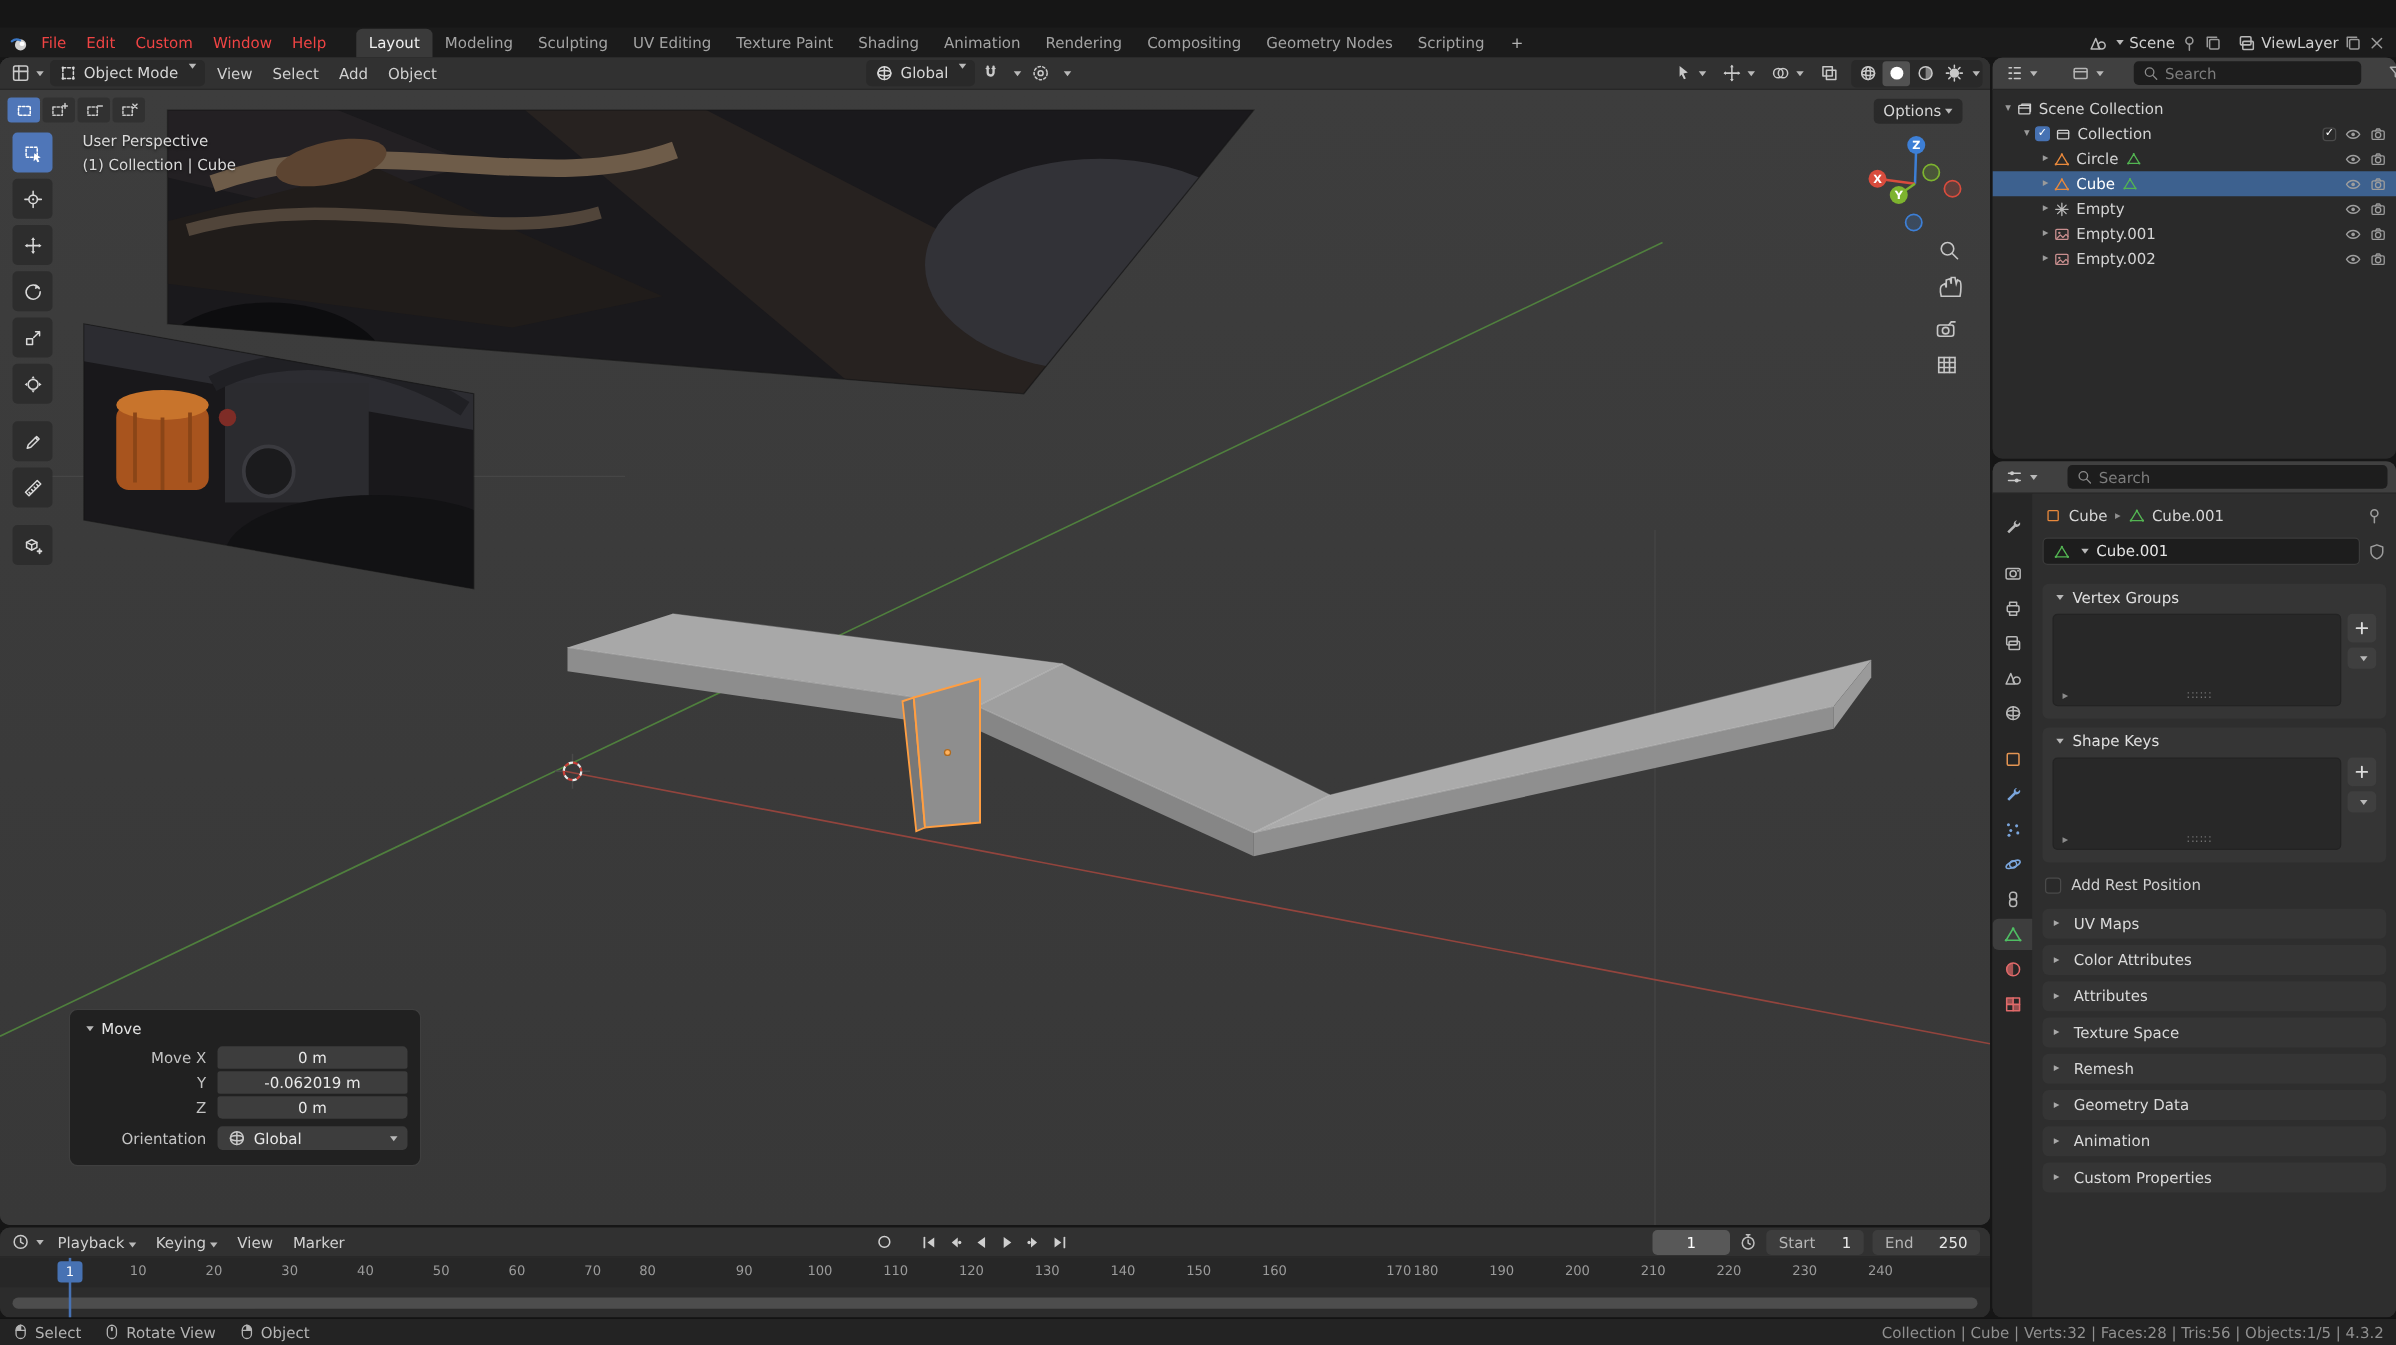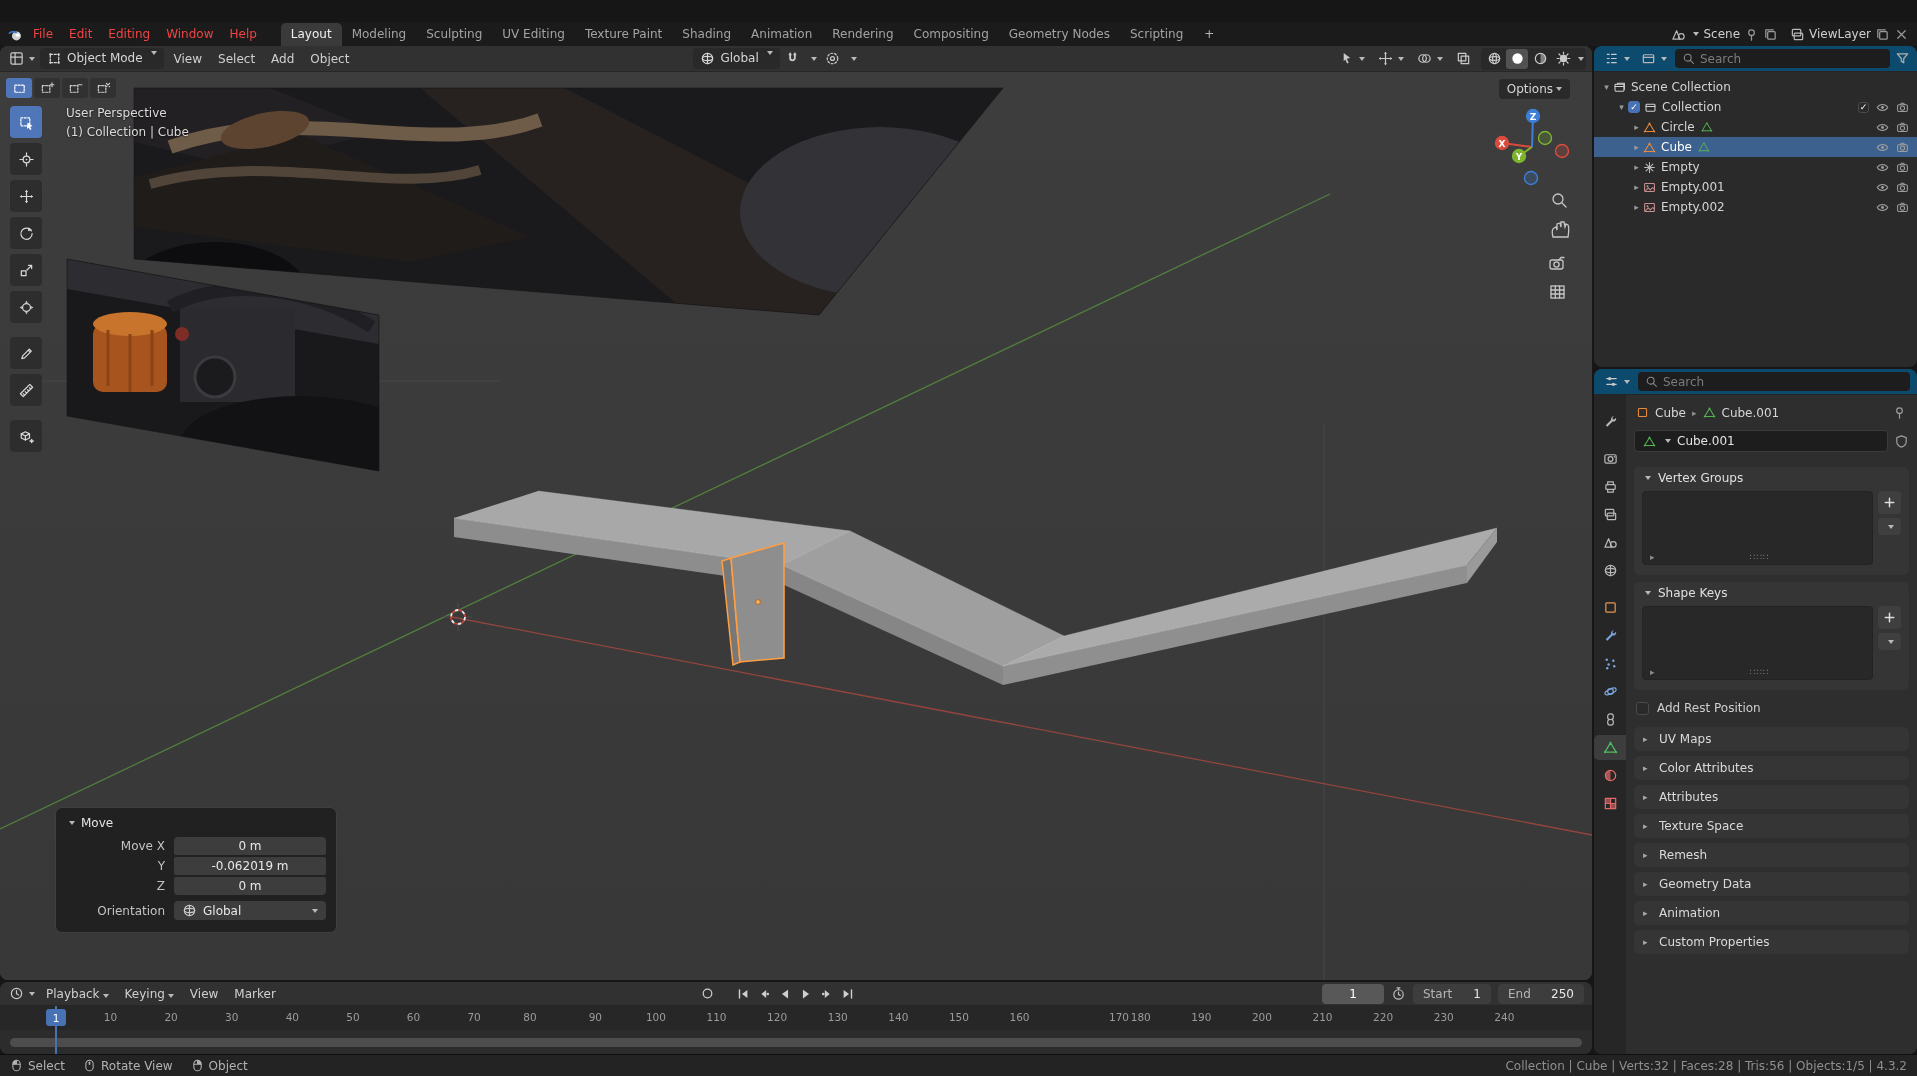--- a/index.html
+++ b/index.html
@@ -67,21 +67,21 @@
 .fld.se{display:flex;justify-content:space-between;background:#3d3d3d;border-radius:4px;padding:3px 10px;color:#e6e6e6}
 .fld.se .lab{color:#b5b5b5;margin-right:12px}
 .tl-ruler{position:relative;height:24px;background:#272727}
 .tick{position:absolute;top:5px;transform:translateX(-50%);color:#9b9b9b;font-size:10.5px}
 .chip{position:absolute;left:46px;top:3px;width:20px;height:17px;background:#4772b3;border-radius:3px;color:#fff;font-size:10.5px;display:flex;align-items:center;justify-content:center;z-index:3}
 .tl-track{position:relative;height:24px;background:#2c2c2c}
 .tl-scroll{position:absolute;left:10px;right:10px;top:8px;height:9px;background:#4d4d4d;border-radius:5px}
 .playhead-line{position:absolute;left:55px;top:24px;width:2px;height:48px;background:#4772b3;z-index:1}
 
 .outliner{position:absolute;left:1594px;top:0;width:323px;height:321px;background:#2a2a2a;border-radius:8px;overflow:hidden}
-.ol-header,.pr-header{height:26px;background:#0c4a6e;display:flex;align-items:center;padding:0 7px;gap:5px;border-bottom:1px solid #252525}
+.ol-header,.pr-header{height:26px;background:#404040;display:flex;align-items:center;padding:0 7px;gap:21px;border-bottom:1px solid #252525}
 .search{flex:1;display:flex;align-items:center;gap:5px;background:#1d1d1d;border-radius:4px;padding:2px 7px;height:19px;color:#8a8a8a}
 .search input{flex:1;background:transparent;border:none;outline:none;color:#cfcfcf;font:inherit;min-width:0}
 .search input::placeholder{color:#7d7d7d}
 .ol-body{padding:5px 0}
 .ol-row{height:20px;display:flex;align-items:center;padding-right:8px;color:#d4d4d4}
 .ol-row.selected{background:#3d618f;color:#fff}
 .ol-arrow{width:13px;text-align:center;color:#9a9a9a;font-size:9px}
 .ol-name{margin-left:5px;white-space:nowrap}
 .ol-data-ic{margin-left:6px}
 .ol-spacer{flex:1}
@@ -128,21 +128,21 @@
     <span class="ic">
         <svg width="15" height="15" viewBox="0 0 16 16" fill="none" stroke="currentColor" stroke-width="1.3" stroke-linecap="round" stroke-linejoin="round" style="display:block">
           <circle cx="9" cy="9.5" r="4.8" fill="currentColor" stroke="none"></circle>
           <ellipse cx="10.3" cy="8.7" rx="2.2" ry="1.8" fill="#fff" stroke="none"></ellipse>
           <path d="M1.5 6.5C3.5 4.8 6.2 4.4 8.6 5.6" stroke="#3a76c4" stroke-width="1.8"></path>
         </svg>
       </span>
     <span class="hmenus">
         <span class="menu-item">File</span>
         <span class="menu-item">Edit</span>
-        <span class="menu-item">Editing</span>
+        <span class="menu-item">Custom</span>
         <span class="menu-item">Window</span>
         <span class="menu-item">Help</span>
       </span>
     <span class="tabs">
         <span class="tab active">Layout</span>
         <span class="tab">Modeling</span>
         <span class="tab">Sculpting</span>
         <span class="tab">UV Editing</span>
         <span class="tab">Texture Paint</span>
         <span class="tab">Shading</span>
@@ -697,21 +697,21 @@
       </div>
       <div class="tl-ruler">
         <span class="chip">1</span>
       <span class="tick" style="left: 110.54px;">10</span>
           <span class="tick" style="left: 171.14px;">20</span>
           <span class="tick" style="left: 231.74px;">30</span>
           <span class="tick" style="left: 292.34px;">40</span>
           <span class="tick" style="left: 352.94px;">50</span>
           <span class="tick" style="left: 413.54px;">60</span>
           <span class="tick" style="left: 474.14px;">70</span>
-          <span class="tick" style="left: 530px;">80</span>
+          <span class="tick" style="left: 518px;">80</span>
           <span class="tick" style="left: 595.34px;">90</span>
           <span class="tick" style="left: 655.94px;">100</span>
           <span class="tick" style="left: 716.54px;">110</span>
           <span class="tick" style="left: 777.14px;">120</span>
           <span class="tick" style="left: 837.74px;">130</span>
           <span class="tick" style="left: 898.34px;">140</span>
           <span class="tick" style="left: 958.94px;">150</span>
           <span class="tick" style="left: 1019.54px;">160</span>
           <span class="tick" style="left: 1119px;">170</span>
           <span class="tick" style="left: 1140.74px;">180</span>

